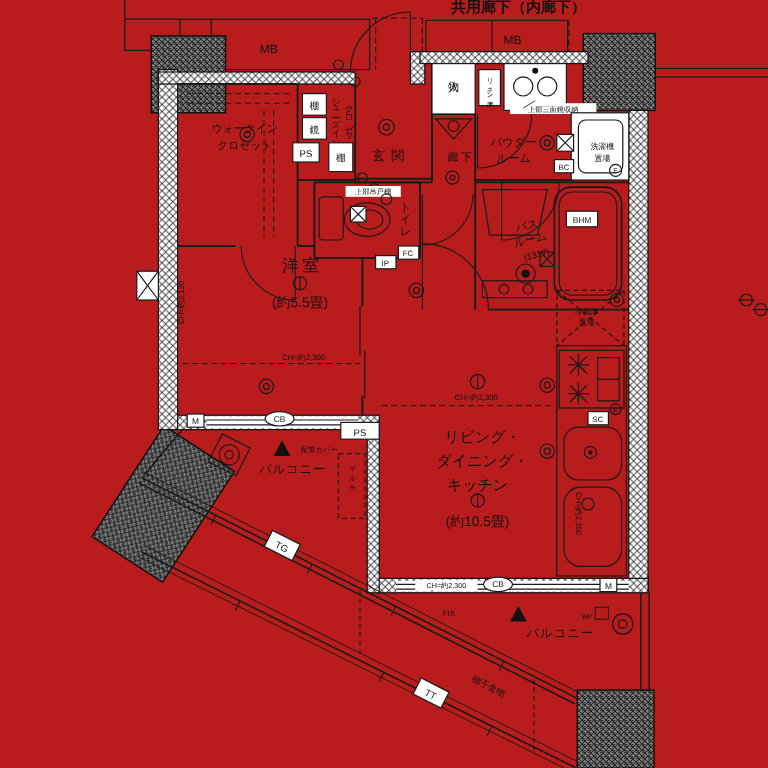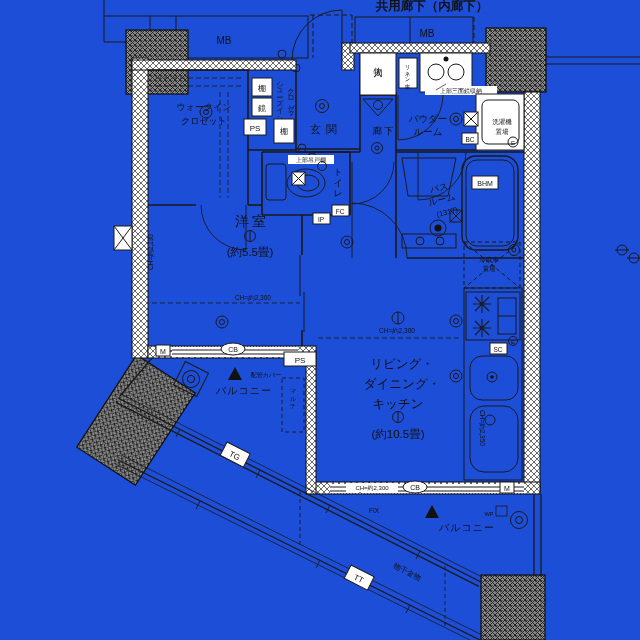--- a/index.html
+++ b/index.html
@@ -1,16 +1,16 @@
 <!DOCTYPE html>
 <html><head>
 <meta charset="utf-8">
 <style>
   html,body{margin:0;padding:0;background:#fff;}
-  .stage{position:relative;width:640px;height:640px;background:#1d4ed8;overflow:hidden;
+  .stage{position:relative;width:640px;height:640px;background:#b91c1c;overflow:hidden;
          font-family:"Liberation Sans","DejaVu Sans",sans-serif;}
   svg{position:absolute;left:0;top:0;}
   text{fill:#111;font-family:"Liberation Sans","DejaVu Sans",sans-serif;}
   .vtx{writing-mode:vertical-rl;text-orientation:upright;}
 </style>
 </head>
 <body>
 <div class="stage">
 
 <svg width="640" height="640" viewBox="0 0 640 640">

